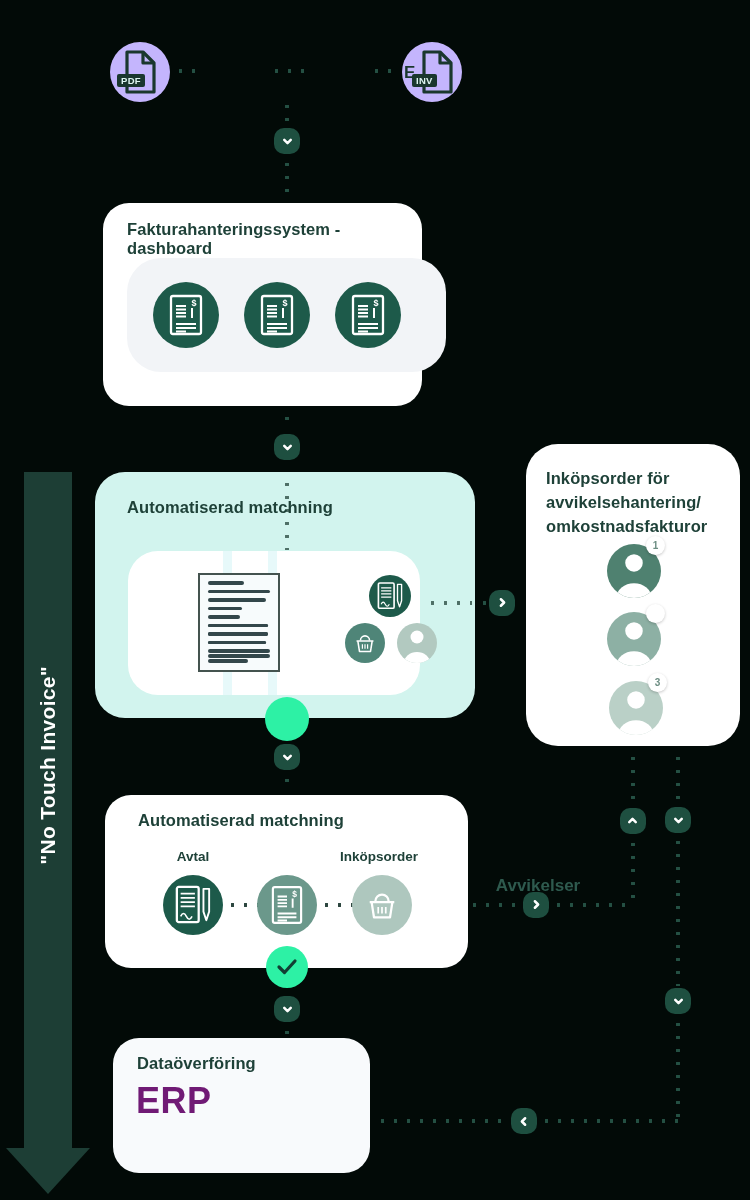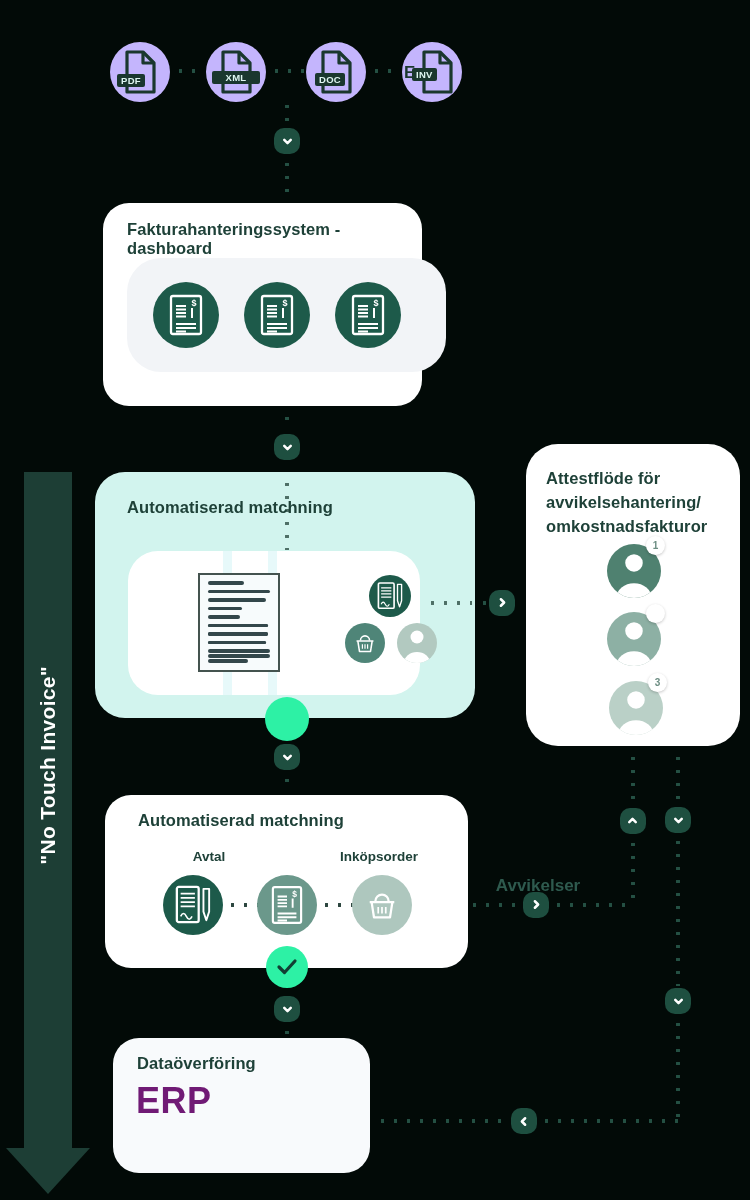--- a/index.html
+++ b/index.html
@@ -29,21 +29,21 @@
   .rot-right{transform:rotate(-90deg);}
   .rot-left{transform:rotate(90deg);}
 
   
   .fcirc{position:absolute;width:60px;height:60px;border-radius:50%;background:#c4b5fd;display:flex;align-items:center;justify-content:center;}
   .fwrap{position:relative;width:38px;height:46px;}
   .band{position:absolute;background:#1a372e;color:#dff6f1;font-size:9.5px;font-weight:700;padding:2px 4px;border-radius:2px;letter-spacing:.3px;line-height:1;}
   .band-pdf{left:-4px;bottom:8px;}
   .band-xml{left:-5px;bottom:11px;right:-5px;text-align:center;}
   .band-doc{left:-2px;bottom:9px;}
-  .band-inv{left:-6px;bottom:14px;margin-top:12px;}
+  .band-inv{left:-6px;bottom:8px;margin-top:12px;}
   .eprefix{position:absolute;left:-14px;top:14px;font-size:17px;font-weight:700;color:#1a372e;}
 
   
   .icirc{position:absolute;border-radius:50%;display:flex;align-items:center;justify-content:center;overflow:hidden;}
   .green-dot{position:absolute;border-radius:50%;background:#2df1a5;}
   .pbadge{position:absolute;width:19px;height:19px;border-radius:50%;background:#fff;box-shadow:0 1px 3px rgba(0,0,0,.22);color:#6c8d82;font-size:10px;font-weight:700;display:flex;align-items:center;justify-content:center;}
 
   
   .docpage{position:absolute;background:#f7fbfc;border:2px solid #44534f;box-sizing:border-box;padding:6px 8px;}
   .dline{height:3.5px;border-radius:2px;background:#33474b;margin-bottom:5px;display:flex;align-items:center;}
@@ -74,38 +74,20 @@
     <span class="arrow-label">"No Touch Invoice"</span>
   </div>
 
   <div class="fcirc" style="left:110px;top:42px">
     <span class="fwrap">
       <svg width="38" height="46" viewBox="0 0 38 46">
         <path d="M6 3 h16 l11 11 v29 h-27 z" fill="none" stroke="#1a372e" stroke-width="3.2" stroke-linejoin="round"></path>
         <path d="M22 3 v11 h11" fill="none" stroke="#1a372e" stroke-width="3.2" stroke-linejoin="round"></path>
       </svg>
       <span class="band band-pdf">PDF</span>
-    </span>
-  </div>
-  <div class="fcirc" style="left:206px;top:42px">
-    <span class="fwrap">
-      <svg width="38" height="46" viewBox="0 0 38 46">
-        <path d="M6 3 h16 l11 11 v29 h-27 z" fill="none" stroke="#1a372e" stroke-width="3.2" stroke-linejoin="round"></path>
-        <path d="M22 3 v11 h11" fill="none" stroke="#1a372e" stroke-width="3.2" stroke-linejoin="round"></path>
-      </svg>
-      <span class="band band-xml">XML</span>
-    </span>
-  </div>
-  <div class="fcirc" style="left:306px;top:42px">
-    <span class="fwrap">
-      <svg width="38" height="46" viewBox="0 0 38 46">
-        <path d="M6 3 h16 l11 11 v29 h-27 z" fill="none" stroke="#1a372e" stroke-width="3.2" stroke-linejoin="round"></path>
-        <path d="M22 3 v11 h11" fill="none" stroke="#1a372e" stroke-width="3.2" stroke-linejoin="round"></path>
-      </svg>
-      <span class="band band-doc">DOC</span>
     </span>
   </div>
   <div class="fcirc" style="left:402px;top:42px">
     <span class="fwrap" style="margin-left:10px;">
       <span class="eprefix">E</span>
       <svg width="38" height="46" viewBox="0 0 38 46">
         <path d="M6 3 h16 l11 11 v29 h-27 z" fill="none" stroke="#1a372e" stroke-width="3.2" stroke-linejoin="round"></path>
         <path d="M22 3 v11 h11" fill="none" stroke="#1a372e" stroke-width="3.2" stroke-linejoin="round"></path>
       </svg>
       <span class="band band-inv">INV</span>
@@ -253,21 +235,21 @@
 
   <div class="chev" style="left:274px;top:744px">
     <svg width="13" height="13" viewBox="0 0 12 12">
         <polyline points="3,4.5 6,7.5 9,4.5" fill="none" stroke="#fff" stroke-width="2.3" stroke-linecap="round" stroke-linejoin="round"></polyline>
       </svg>
   </div>
   <div class="dots-v dk" style="left:285px;top:774px;height:18px"></div>
 
   <div class="card" style="left:526px;top:444px;width:214px;height:302px;border-radius:32px">
     <div class="card-title" style="left:20px;top:22px;line-height:24px;font-size:16.5px">
-      <div>Attestflöde för</div>
+      <div>Inköpsorder för</div>
       <div>avvikelsehantering/</div>
       <div>omkostnadsfakturor</div>
     </div>
 
     <div class="icirc" style="left:81px;top:100px;width:54px;height:54px;background:#4f8170">
       <svg width="54" height="54" viewBox="0 0 40 40">
         <circle cx="20" cy="14" r="6.5" fill="#fff"></circle>
         <path d="M7 40 a13 11 0 0 1 26 0 z" fill="#fff"></path>
       </svg>
     </div>
@@ -307,21 +289,21 @@
   <div class="dots-v dk" style="left:676px;top:836px;height:150px"></div>
   <div class="chev" style="left:665px;top:988px">
     <svg width="13" height="13" viewBox="0 0 12 12">
         <polyline points="3,4.5 6,7.5 9,4.5" fill="none" stroke="#fff" stroke-width="2.3" stroke-linecap="round" stroke-linejoin="round"></polyline>
       </svg>
   </div>
   <div class="dots-v dk" style="left:676px;top:1018px;height:100px"></div>
 
   <div class="card" style="left:105px;top:795px;width:363px;height:173px;border-radius:26px">
     <div class="card-title" style="left:33px;top:16px">Automatiserad matchning</div>
-    <div class="small-label" style="left:64px;top:54px;width:80px">Avtal</div>
+    <div class="small-label" style="left:48px;top:54px;width:80px">Avtal</div>
     <div class="small-label" style="left:224px;top:54px;width:100px">Inköpsorder</div>
 
     <div class="icirc" style="left:58px;top:80px;width:60px;height:60px;background:#1d5a4a">
       <svg width="38" height="42" viewBox="0 0 40 44">
         <rect x="3" y="3" width="23" height="37" rx="2" fill="none" stroke="#fff" stroke-width="2.4"></rect>
         <line x1="7" y1="10" x2="22" y2="10" stroke="#fff" stroke-width="1.9"></line>
         <line x1="7" y1="14.5" x2="22" y2="14.5" stroke="#fff" stroke-width="1.9"></line>
         <line x1="7" y1="19" x2="22" y2="19" stroke="#fff" stroke-width="1.9"></line>
         <line x1="7" y1="23.5" x2="22" y2="23.5" stroke="#fff" stroke-width="1.9"></line>
         <path d="M7 34 c2 -4 4 -4 6 0 c2 4 4 4 6 0" fill="none" stroke="#fff" stroke-width="1.7"></path>

